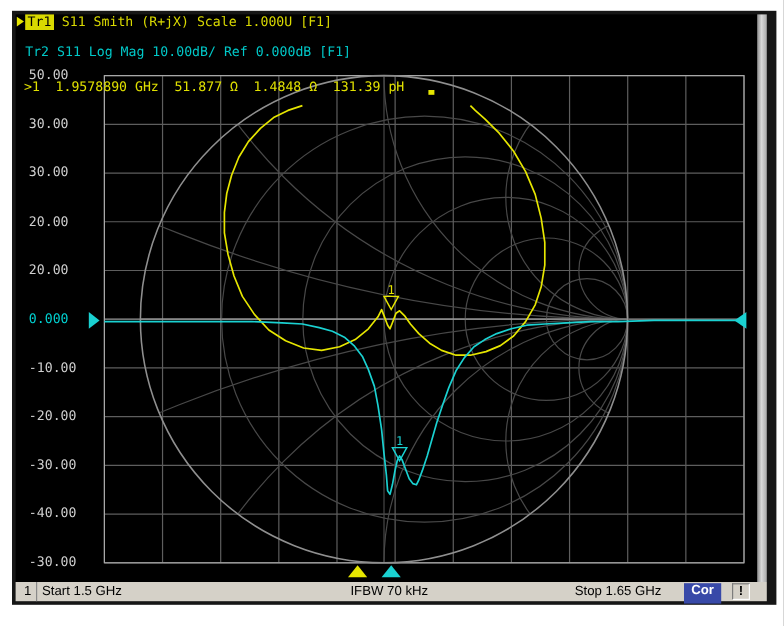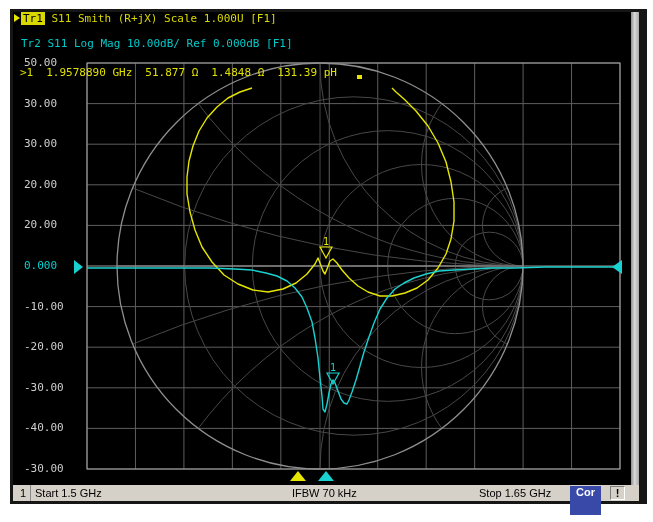--- a/index.html
+++ b/index.html
@@ -19,21 +19,21 @@
   .readout span{margin-right:13px;}
   .ylabel{position:absolute;left:24px;width:52px;text-align:left;font-size:11px;line-height:14px;color:#cfcfcf;}
   .ylabel.ref{color:#00d2d2;}
   .statusbar{position:absolute;left:13px;top:485px;width:626px;height:16px;background:#d5d1c8;
              font-family:"Liberation Sans",sans-serif;font-size:11px;color:#000;}
   .sb{position:absolute;top:0;height:16px;line-height:16px;white-space:pre;}
   .sb-ch{left:3px;width:14px;text-align:center;border-right:1px solid #8a8a8a;}
   .sb-start{left:22px;text-align:center;}
   .sb-ifbw{left:279px;}
   .sb-stop{left:466px;}
-  .sb-cor{position:absolute;left:557px;top:1px;height:29px;line-height:13px;padding:0 6px;
+  .sb-cor{position:absolute;left:557px;top:1px;height:17px;line-height:13px;padding:0 6px;
           background:#3849a8;color:#fff;font-weight:bold;}
   .sb-warn{position:absolute;left:597px;top:1px;width:13px;height:12px;line-height:12px;text-align:center;
            font-weight:bold;border:1px solid;border-color:#7d7d7d #ffffff #ffffff #7d7d7d;}
   text.mk{font-family:"DejaVu Sans Mono",monospace;font-size:10px;}
 </style>
 </head>
 <body>
 
 <div class="frame"></div>
 <div class="screen"></div>

